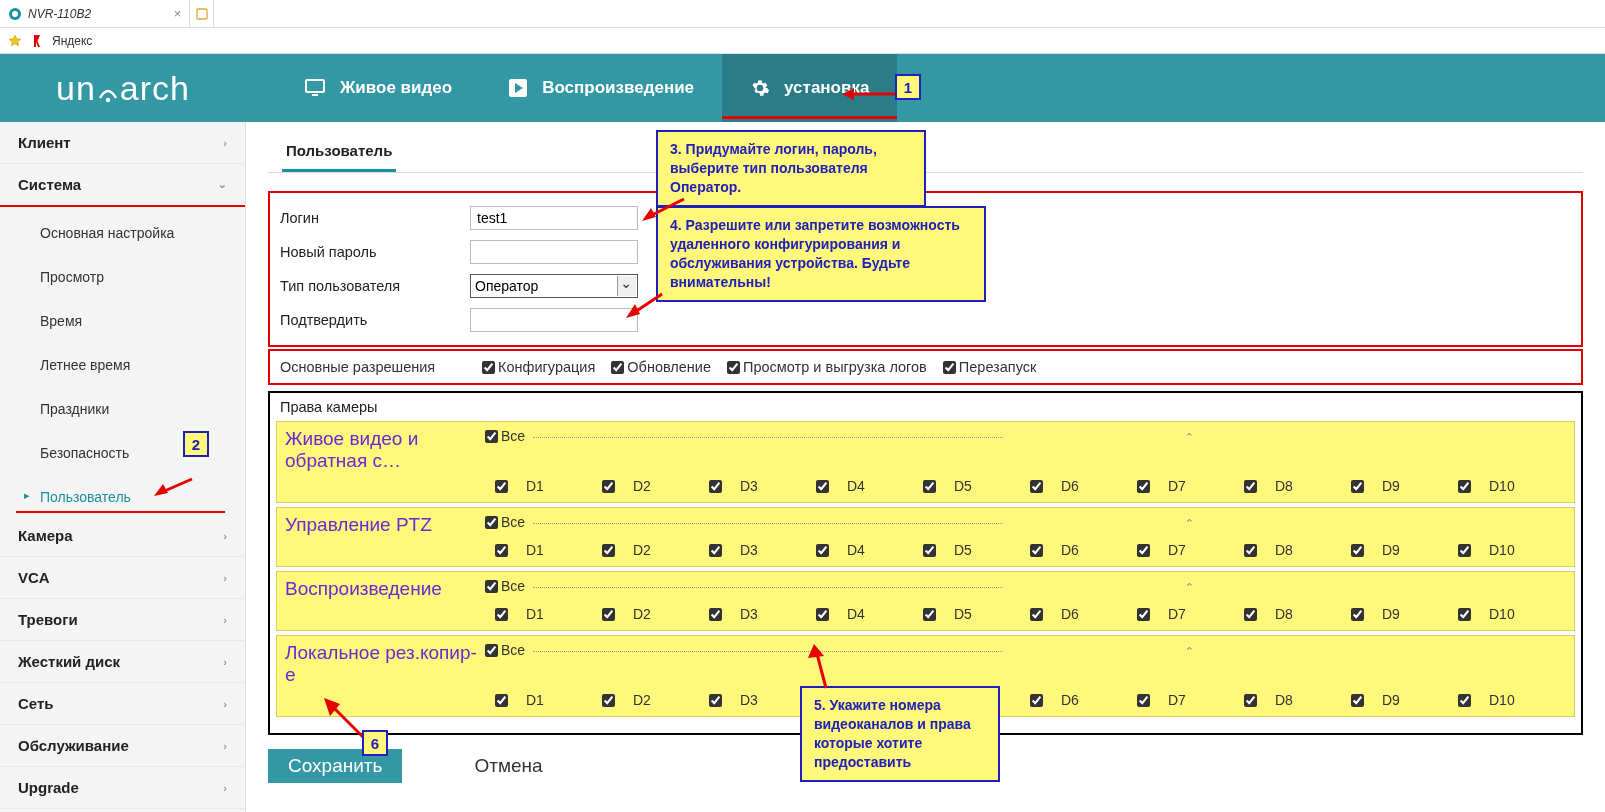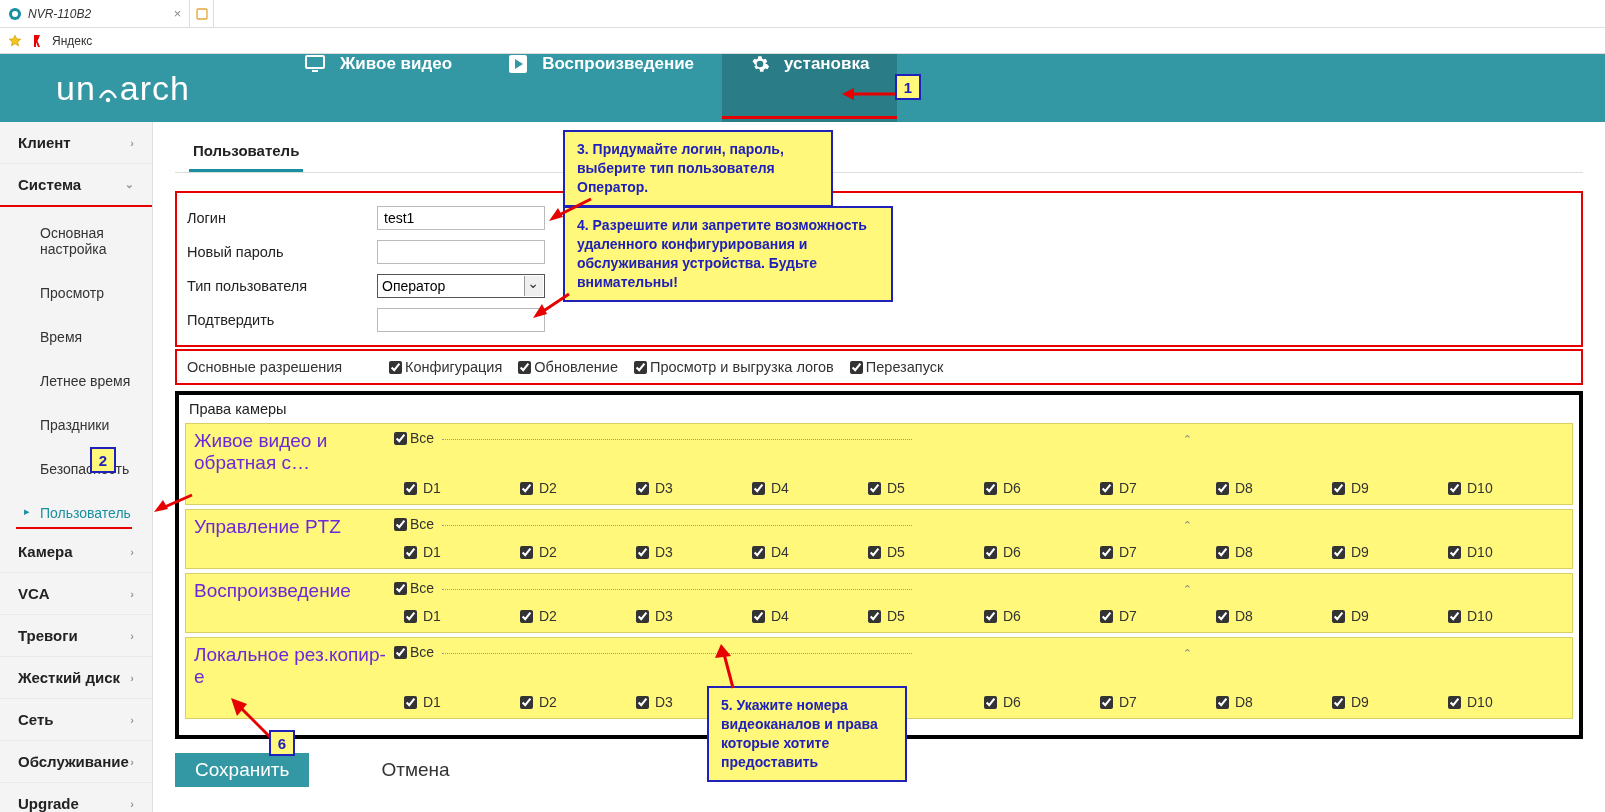--- a/index.html
+++ b/index.html
@@ -14,21 +14,21 @@
 .newtab { width: 24px; display: flex; align-items: center; justify-content: center; border-right: 1px solid #ddd; }
 
 
 .bookmarkbar { height: 26px; background: #fff; border-bottom: 1px solid #ddd; display: flex; align-items: center; padding: 0 8px; gap: 8px; font-size: 12px; }
 
 
 .topnav { height: 68px; background: #3398a4; display: flex; align-items: stretch; color: #fff; position: relative; }
 .logo { width: 246px; display: flex; align-items: center; justify-content: center; font-size: 34px; font-weight: 300; letter-spacing: 1px; font-family: "Segoe UI Light", "Segoe UI", sans-serif; }
 .logo svg { margin: 0 2px -6px 2px; }
 .navitems { display: flex; align-items: stretch; margin-left: 30px; }
-.navitem { display: flex; gap: 14px; padding: 0 28px; font-size: 17px; font-weight: 600; cursor: pointer; position: relative; }
+.navitem { display: flex; align-items: center; gap: 14px; padding: 0 28px; font-size: 17px; font-weight: 600; cursor: pointer; position: relative; }
 .navitem.active { background: #2a7c86; }
 .nav-underline { position: absolute; left: 0; right: 0; bottom: 3px; height: 3px; background: #e60000; }
 .callout-badge { position: absolute; width: 26px; height: 26px; border: 2px solid #2020bb; background: #fff87a; display: flex; align-items: center; justify-content: center; font-weight: 700; color: #2020bb; font-size: 15px; z-index: 50; }
 .callout-arrow { position: absolute; z-index: 49; pointer-events: none; }
 
 
 .main { display: flex; min-height: calc(100vh - 122px); }
 .sidebar { width: 246px; background: #f4f4f4; border-right: 1px solid #e0e0e0; }
 .side-group { display: flex; align-items: center; justify-content: space-between; padding: 12px 18px; font-weight: 700; font-size: 15px; color: #222; border-bottom: 1px solid #e8e8e8; cursor: pointer; }
 .side-group.expanded { border-bottom: 2px solid #e60000; }
@@ -49,28 +49,28 @@
 .form-input { width: 168px; height: 24px; border: 1px solid #bbb; padding: 2px 6px; font-size: 14px; }
 .form-select { width: 168px; height: 24px; border: 1px solid #555; font-size: 14px; padding: 1px 4px; background: #fff; appearance: none; position: relative; }
 .select-wrap { position: relative; width: 168px; }
 .select-wrap::after { content: ""; position: absolute; right: 2px; top: 2px; bottom: 2px; width: 18px; background: #efefef; border-left: 1px solid #999; pointer-events: none; }
 .select-wrap::before { content: "⌄"; position: absolute; right: 6px; top: 1px; font-size: 14px; color: #333; z-index: 2; pointer-events: none; }
 
 .perm-row { border: 2px solid #e60000; padding: 8px 10px; margin-bottom: 6px; display: flex; align-items: center; gap: 16px; font-size: 14.5px; }
 .perm-label { width: 186px; }
 .perm-item { display: flex; align-items: center; gap: 3px; }
 
-.camera-box { border: 4px solid #000000; padding: 4px 6px 12px 6px; margin-bottom: 14px; }
+.camera-box { border: 2px solid #000000; padding: 4px 6px 12px 6px; margin-bottom: 14px; }
 .camera-title { font-size: 14.5px; padding: 2px 4px 6px 4px; color: #222; }
 .perm-group { background: #fff87a; border: 1px solid #d8d060; margin-bottom: 4px; padding: 6px 8px 8px 8px; position: relative; }
 .perm-group-title { font-size: 19px; color: #6d28d9; margin-bottom: 0px; display: inline-block; width: 200px; vertical-align: top; }
 .perm-all-row { display: inline-flex; align-items: center; gap: 3px; vertical-align: top; }
 .perm-collapse { position: absolute; right: 380px; top: 9px; color: #888; font-size: 11px; cursor: pointer; }
 .perm-channels { display: flex; gap: 0; margin-top: 6px; padding-left: 210px; }
-.perm-ch { display: flex; align-items: center; gap: 6px; width: 116px; font-size: 14px; }
+.perm-ch { display: flex; align-items: center; gap: 18px; width: 107px; font-size: 14px; }
 .perm-ch:first-child { margin-left: 0; }
 input[type=checkbox] { width: 13px; height: 13px; accent-color: #333; }
 
 .btn-row { display: flex; gap: 52px; margin-top: 10px; }
 .btn { padding: 6px 20px; font-size: 19px; border: none; cursor: pointer; }
 .btn.primary { background: #3398a4; color: #fff; }
 .btn.secondary { background: transparent; color: #333; }
 
 .note-box { position: absolute; background: #fff87a; border: 2px solid #2020bb; padding: 8px 12px; color: #2020bb; font-weight: 700; font-size: 14px; z-index: 40; line-height: 1.35; }
 </style>

